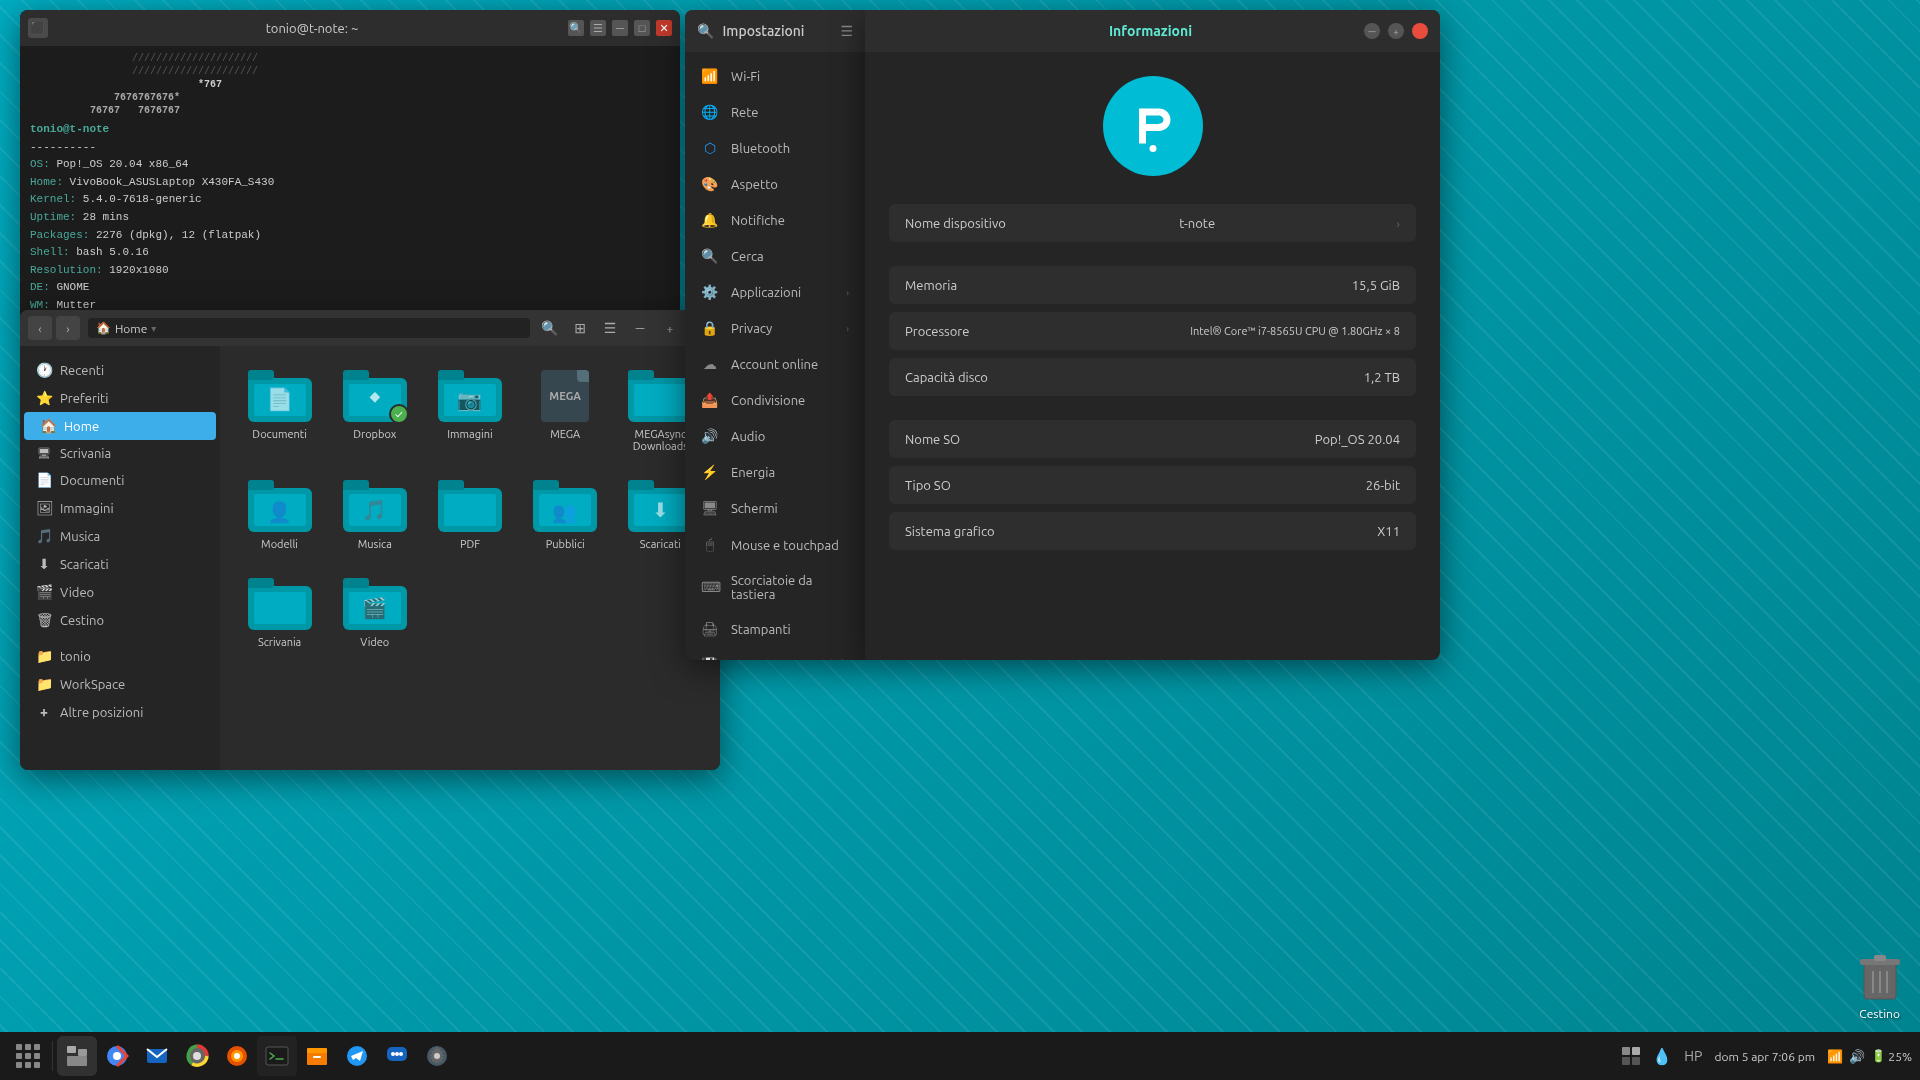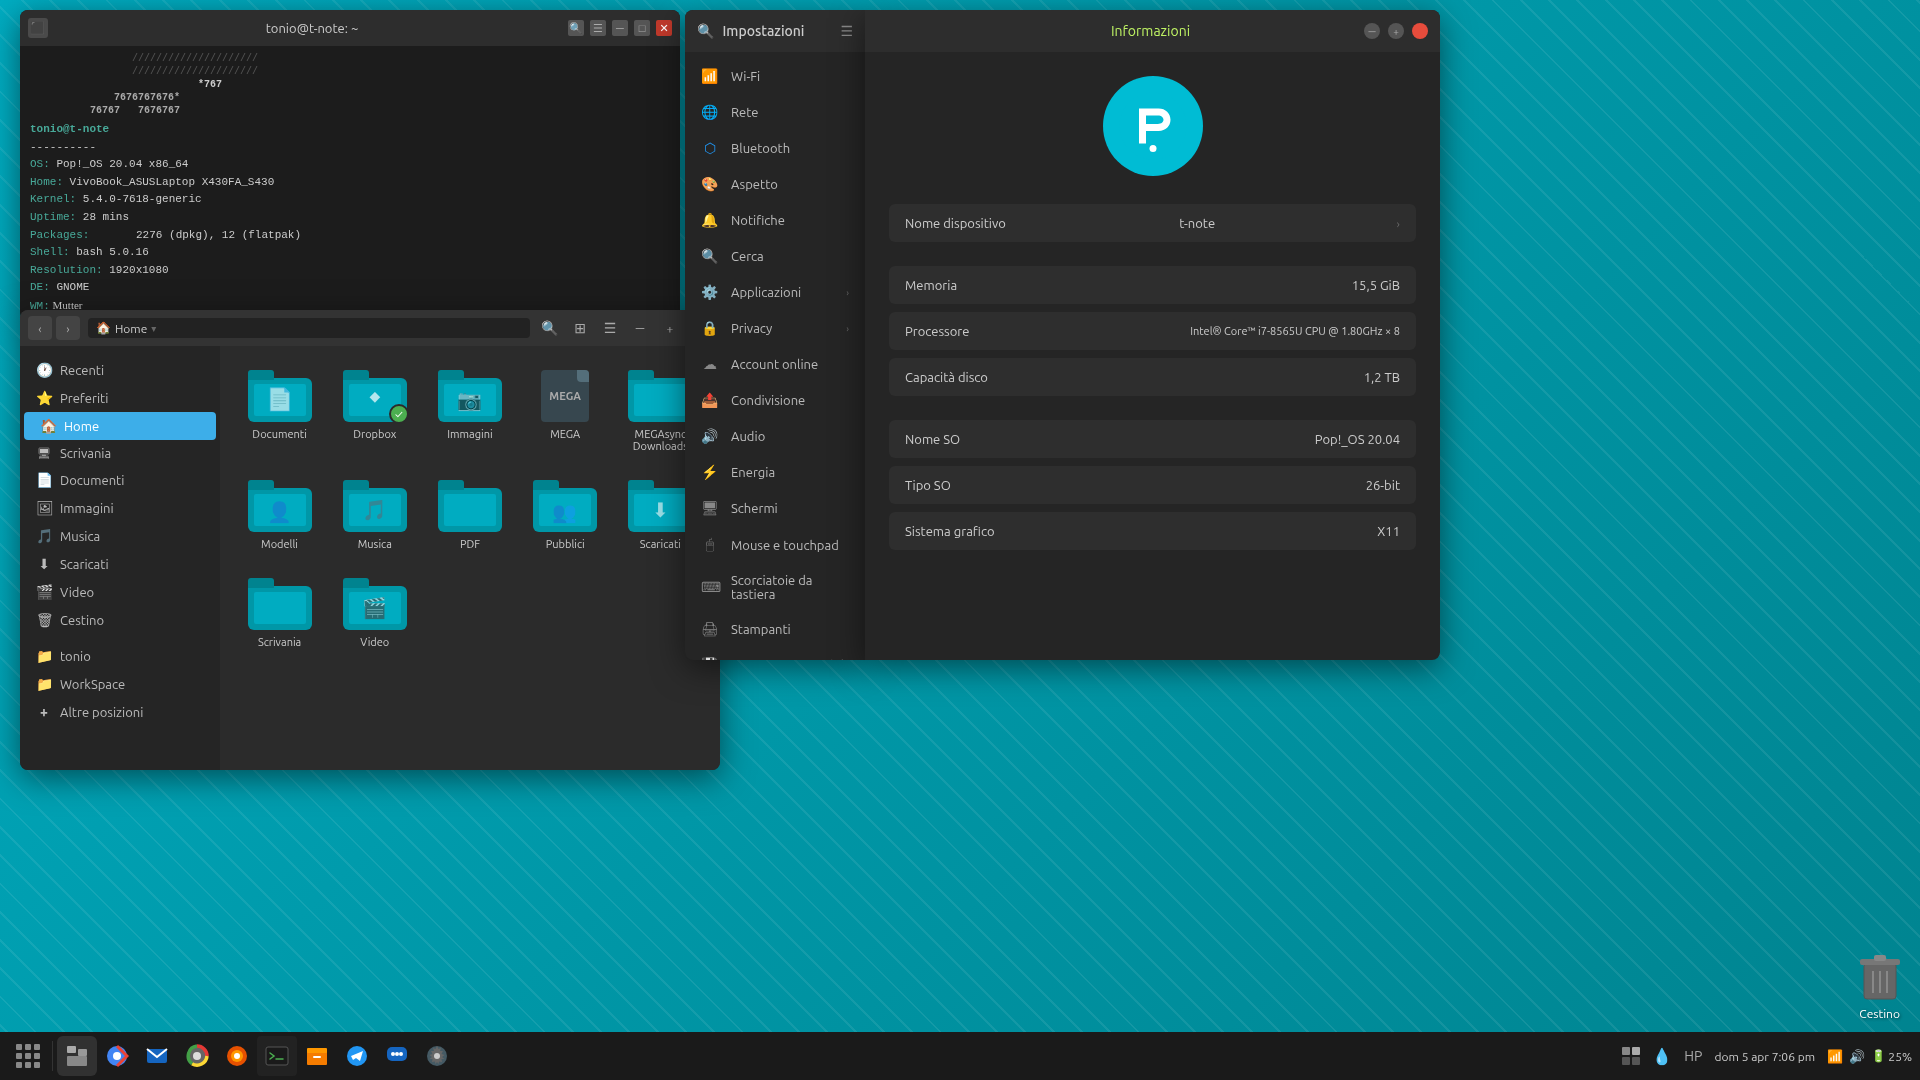--- a/index.html
+++ b/index.html
@@ -312,23 +312,23 @@
       background: #2d2d2d;
       height: 42px;
       display: flex;
       align-items: center;
       padding: 0 12px;
       flex-shrink: 0;
     }
     .info-title-text {
       flex: 1;
       text-align: center;
-      color: #bef264;
+      color: #5eead4;
       font-size: 14px;
-      font-weight: 400;
+      font-weight: 700;
     }
     .info-window-controls {
       display: flex;
       gap: 8px;
     }
     .info-ctrl-min, .info-ctrl-max {
       width: 16px;
       height: 16px;
       background: #555;
       border-radius: 50%;
@@ -552,25 +552,25 @@
         <span style="color:#555">&nbsp;&nbsp;&nbsp;&nbsp;&nbsp;&nbsp;&nbsp;&nbsp;&nbsp;&nbsp;&nbsp;&nbsp;&nbsp;&nbsp;<b style="color:#aaa">7676767676*</b></span><br>
         <span style="color:#555">&nbsp;&nbsp;&nbsp;&nbsp;&nbsp;&nbsp;&nbsp;&nbsp;&nbsp;&nbsp;<b style="color:#aaa">76767</b>&nbsp;&nbsp;&nbsp;<b style="color:#aaa">7676767</b></span><br>
       </div>
       <div style="color:#ccc;font-size:11px;line-height:1.6;margin-top:4px;">
         <span style="color:#48a999;font-weight:bold;">tonio@t-note</span><br>
         <span>----------</span><br>
         <span style="color:#48a999;">OS:</span><span style="color:#ccc;"> Pop!_OS 20.04 x86_64</span><br>
         <span style="color:#48a999;">Home:</span><span style="color:#ccc;"> VivoBook_ASUSLaptop X430FA_S430</span><br>
         <span style="color:#48a999;">Kernel:</span><span style="color:#ccc;"> 5.4.0-7618-generic</span><br>
         <span style="color:#48a999;">Uptime:</span><span style="color:#ccc;"> 28 mins</span><br>
-        <span style="color:#48a999;">Packages:</span><span style="color:#ccc;margin-left:40px;"> 2276 (dpkg), 12 (flatpak)</span><br>
+        <span style="color:#48a999;">Packages:</span><span style="color:#ccc;"> 2276 (dpkg), 12 (flatpak)</span><br>
         <span style="color:#48a999;">Shell:</span><span style="color:#ccc;"> bash 5.0.16</span><br>
         <span style="color:#48a999;">Resolution:</span><span style="color:#ccc;"> 1920x1080</span><br>
         <span style="color:#48a999;">DE:</span><span style="color:#ccc;"> GNOME</span><br>
-        <span style="color:#48a999;">WM:</span><span style="color:#ccc;font-family:Liberation Serif, serif;"> Mutter</span><br>
+        <span style="color:#48a999;">WM:</span><span style="color:#ccc;"> Mutter</span><br>
         <span style="color:#48a999;">WM Theme:</span><span style="color:#ccc;"> Pop</span><br>
         <br>
         <br>
         <br>
         <br>
         
       </div>
     </div>
   </div>
 

